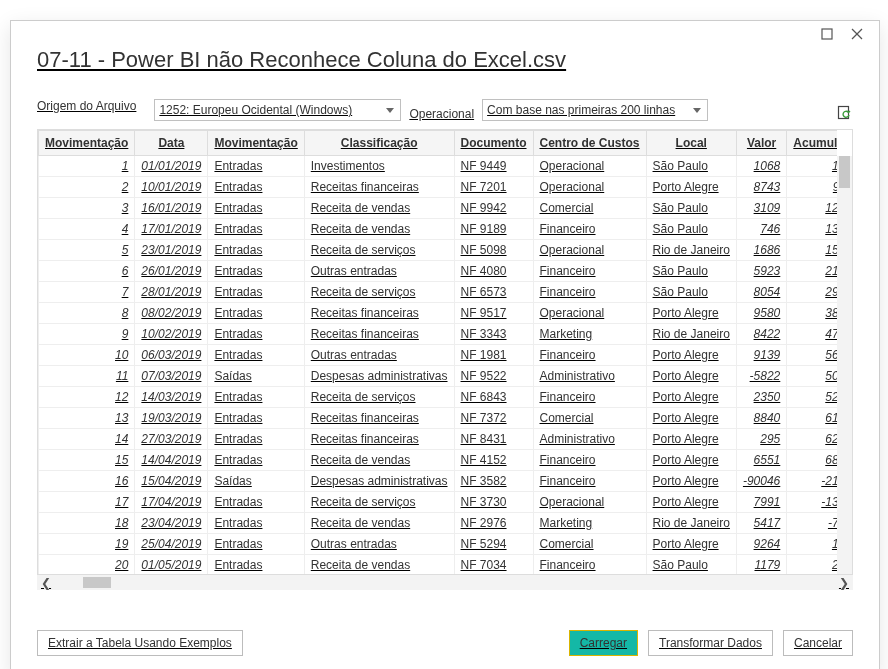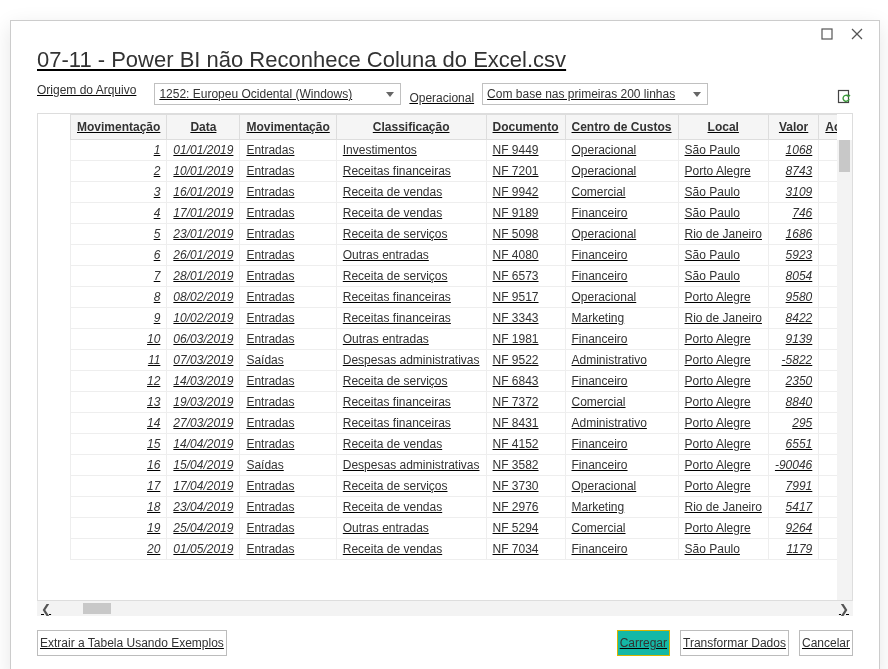--- a/index.html
+++ b/index.html
@@ -56,21 +56,21 @@
     justify-content: space-between;
     border: 1px solid #c0c0c0;
     background: #fff;
     padding: 3px 6px 3px 4px;
     font-size: 12px;
     color: #333;
     cursor: pointer;
   }
   .dropdown.w1 { width: 247px; }
   .dropdown.w2 { width: 225px; }
-  .dropdown.w3 { width: 226px; }
+  .dropdown.w3 { width: 226px; margin-top: 16px; }
   .caret {
     width: 0; height: 0;
     border-left: 4px solid transparent;
     border-right: 4px solid transparent;
     border-top: 5px solid #666;
   }
   .refresh-icon {
     margin-left: auto;
     width: 16px; height: 16px;
     cursor: pointer;
@@ -80,21 +80,20 @@
     margin: 0 26px;
     flex: 1;
     position: relative;
     border: 1px solid #ddd;
     display: flex;
     overflow: hidden;
   }
   .table-scroll {
     overflow: hidden;
     flex: 1;
-    margin-left: 32px;
   }
   table {
     border-collapse: collapse;
     width: 100%;
     font-size: 12px;
     color: #333;
   }
   thead th {
     background: #f5f5f5;
     border: 1px solid #ddd;
@@ -142,24 +141,25 @@
 
   .button-row {
     display: flex;
     align-items: center;
     padding: 14px 26px 18px 26px;
     gap: 10px;
   }
   .btn {
     border: 1px solid #bcbcbc;
     background: #fff;
-    padding: 5px 2px;
+    padding: 5px 10px;
     font-size: 12px;
     color: #333;
     cursor: pointer;
+    margin-top: 26px;
   }
   .btn.primary { background: #14b8a6; border-color: #d9b400; }
   .spacer { flex: 1; }
 </style>
 </head>
 <body>
 
 <div class="dialog">
   <div class="title-bar">
     <span>

